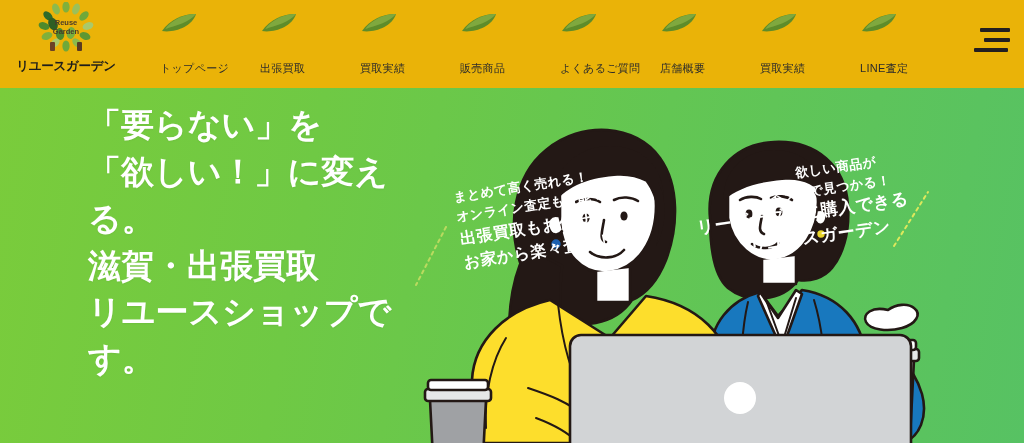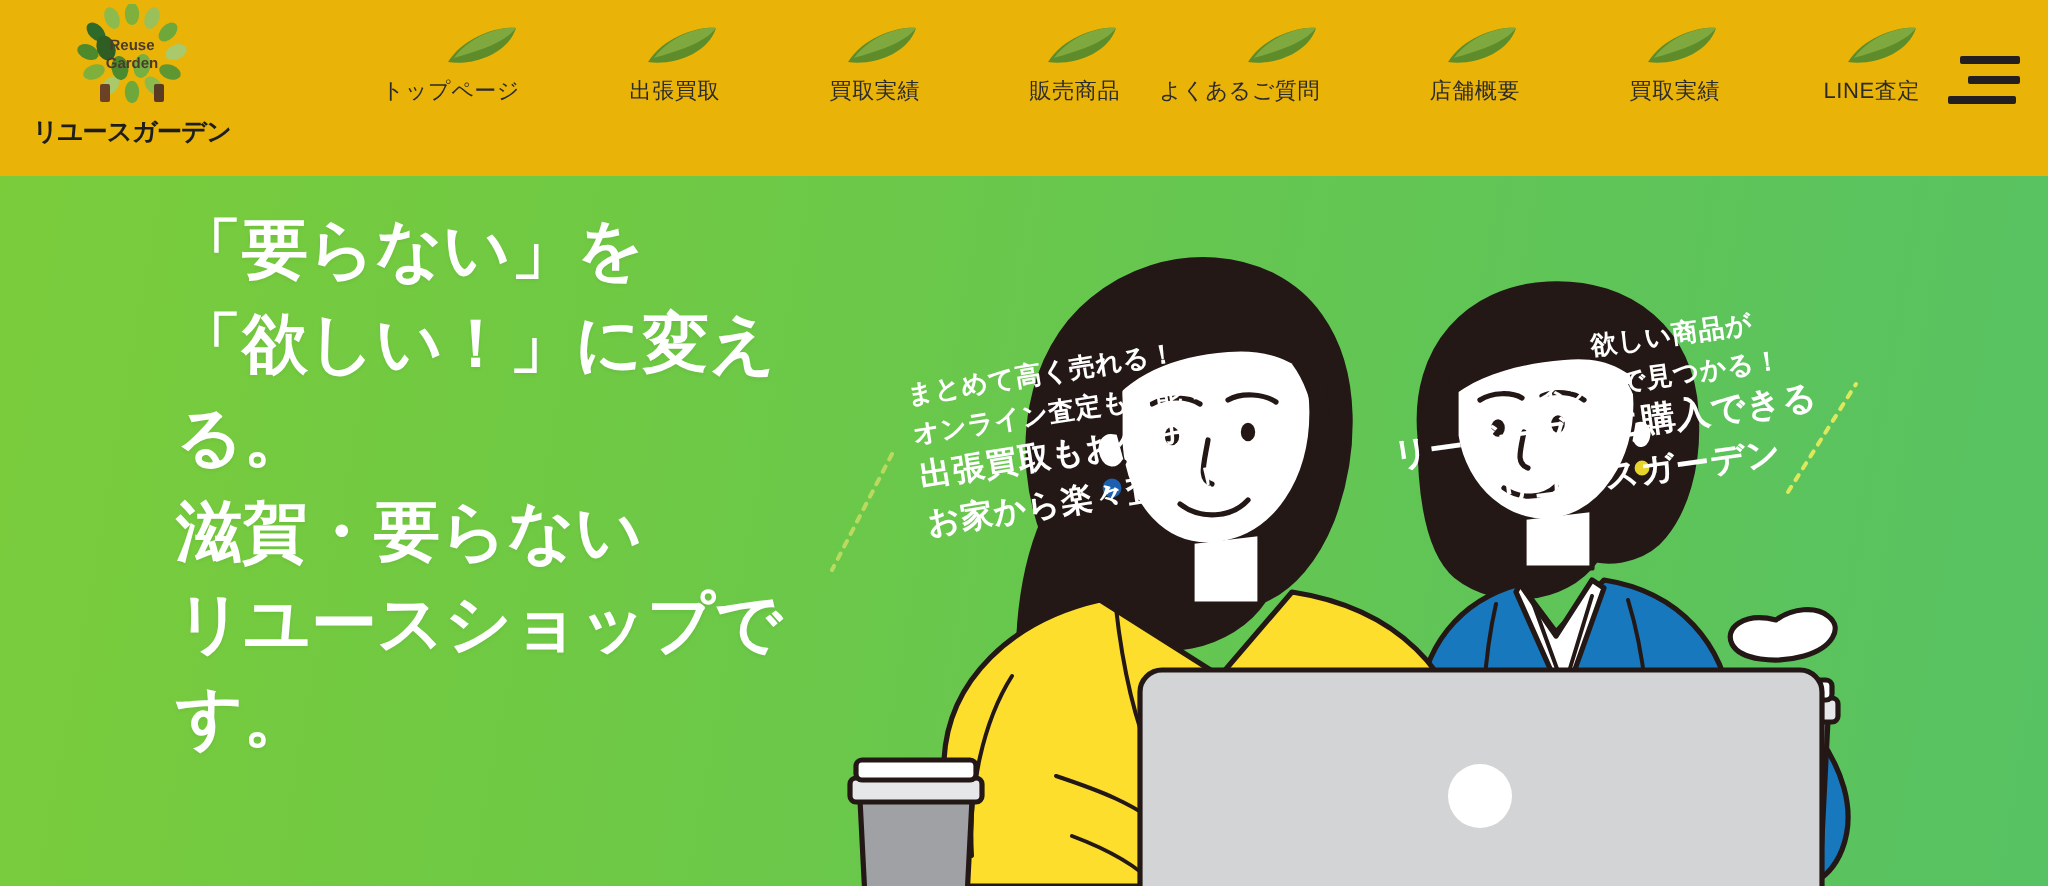--- a/index.html
+++ b/index.html
@@ -24,22 +24,22 @@
   .logo-word {
     font-size:12.5px; font-weight:700; color:#1d1d1b; letter-spacing:-0.3px;
     white-space:nowrap; margin-top:-2px;
   }
 
   .nav {
     position:absolute; left:160px; top:12px; width:800px; height:64px;
     display:flex; align-items:flex-start; gap:0;
   }
   .nav-item {
-    flex:1 1 0; display:flex; flex-direction:column; align-items:flex-end;
-    cursor:pointer; text-decoration:none;
+    flex:1 1 0; display:flex; flex-direction:column; align-items:flex-start;
+    cursor:pointer; text-decoration:none;gap:22px;
   }
   .nav-leaf { width:38px; height:22px; display:block; }
   .nav-label {
     margin-top:7px; font-size:11px; color:#2b2b2b; white-space:nowrap;
     letter-spacing:0.3px; line-height:1;
   }
 
   .hamburger {
     position:absolute; right:14px; top:25px; width:38px; height:30px;
     display:flex; flex-direction:column; justify-content:center; gap:6px;
@@ -226,21 +226,21 @@
     <svg class="dash" style="left:720px; top:92px;" width="40" height="60">
       <line x1="32" y1="52" x2="6" y2="4" stroke="#DDE85C" stroke-width="2" stroke-dasharray="3 4" stroke-linecap="round"></line>
     </svg>
     <svg class="dash" style="left:888px; top:100px;" width="46" height="66">
       <line x1="6" y1="58" x2="40" y2="4" stroke="#DDE85C" stroke-width="2" stroke-dasharray="3 4" stroke-linecap="round"></line>
     </svg>
 
     <h1 class="hero-title">
       <div>「要らない」を</div>
       <div>「欲しい！」に変える。</div>
-      <div>滋賀・要らない</div>
+      <div>滋賀・出張買取</div>
       <div>リユースショップです。</div>
     </h1>
 
     <div class="callout-left">
       <div class="l1">まとめて高く売れる！</div>
       <div class="l2">オンライン査定も可能！</div>
       <div class="l3">出張買取もお任せ！</div>
       <div class="l4">お家から楽々査定！</div>
     </div>
 

